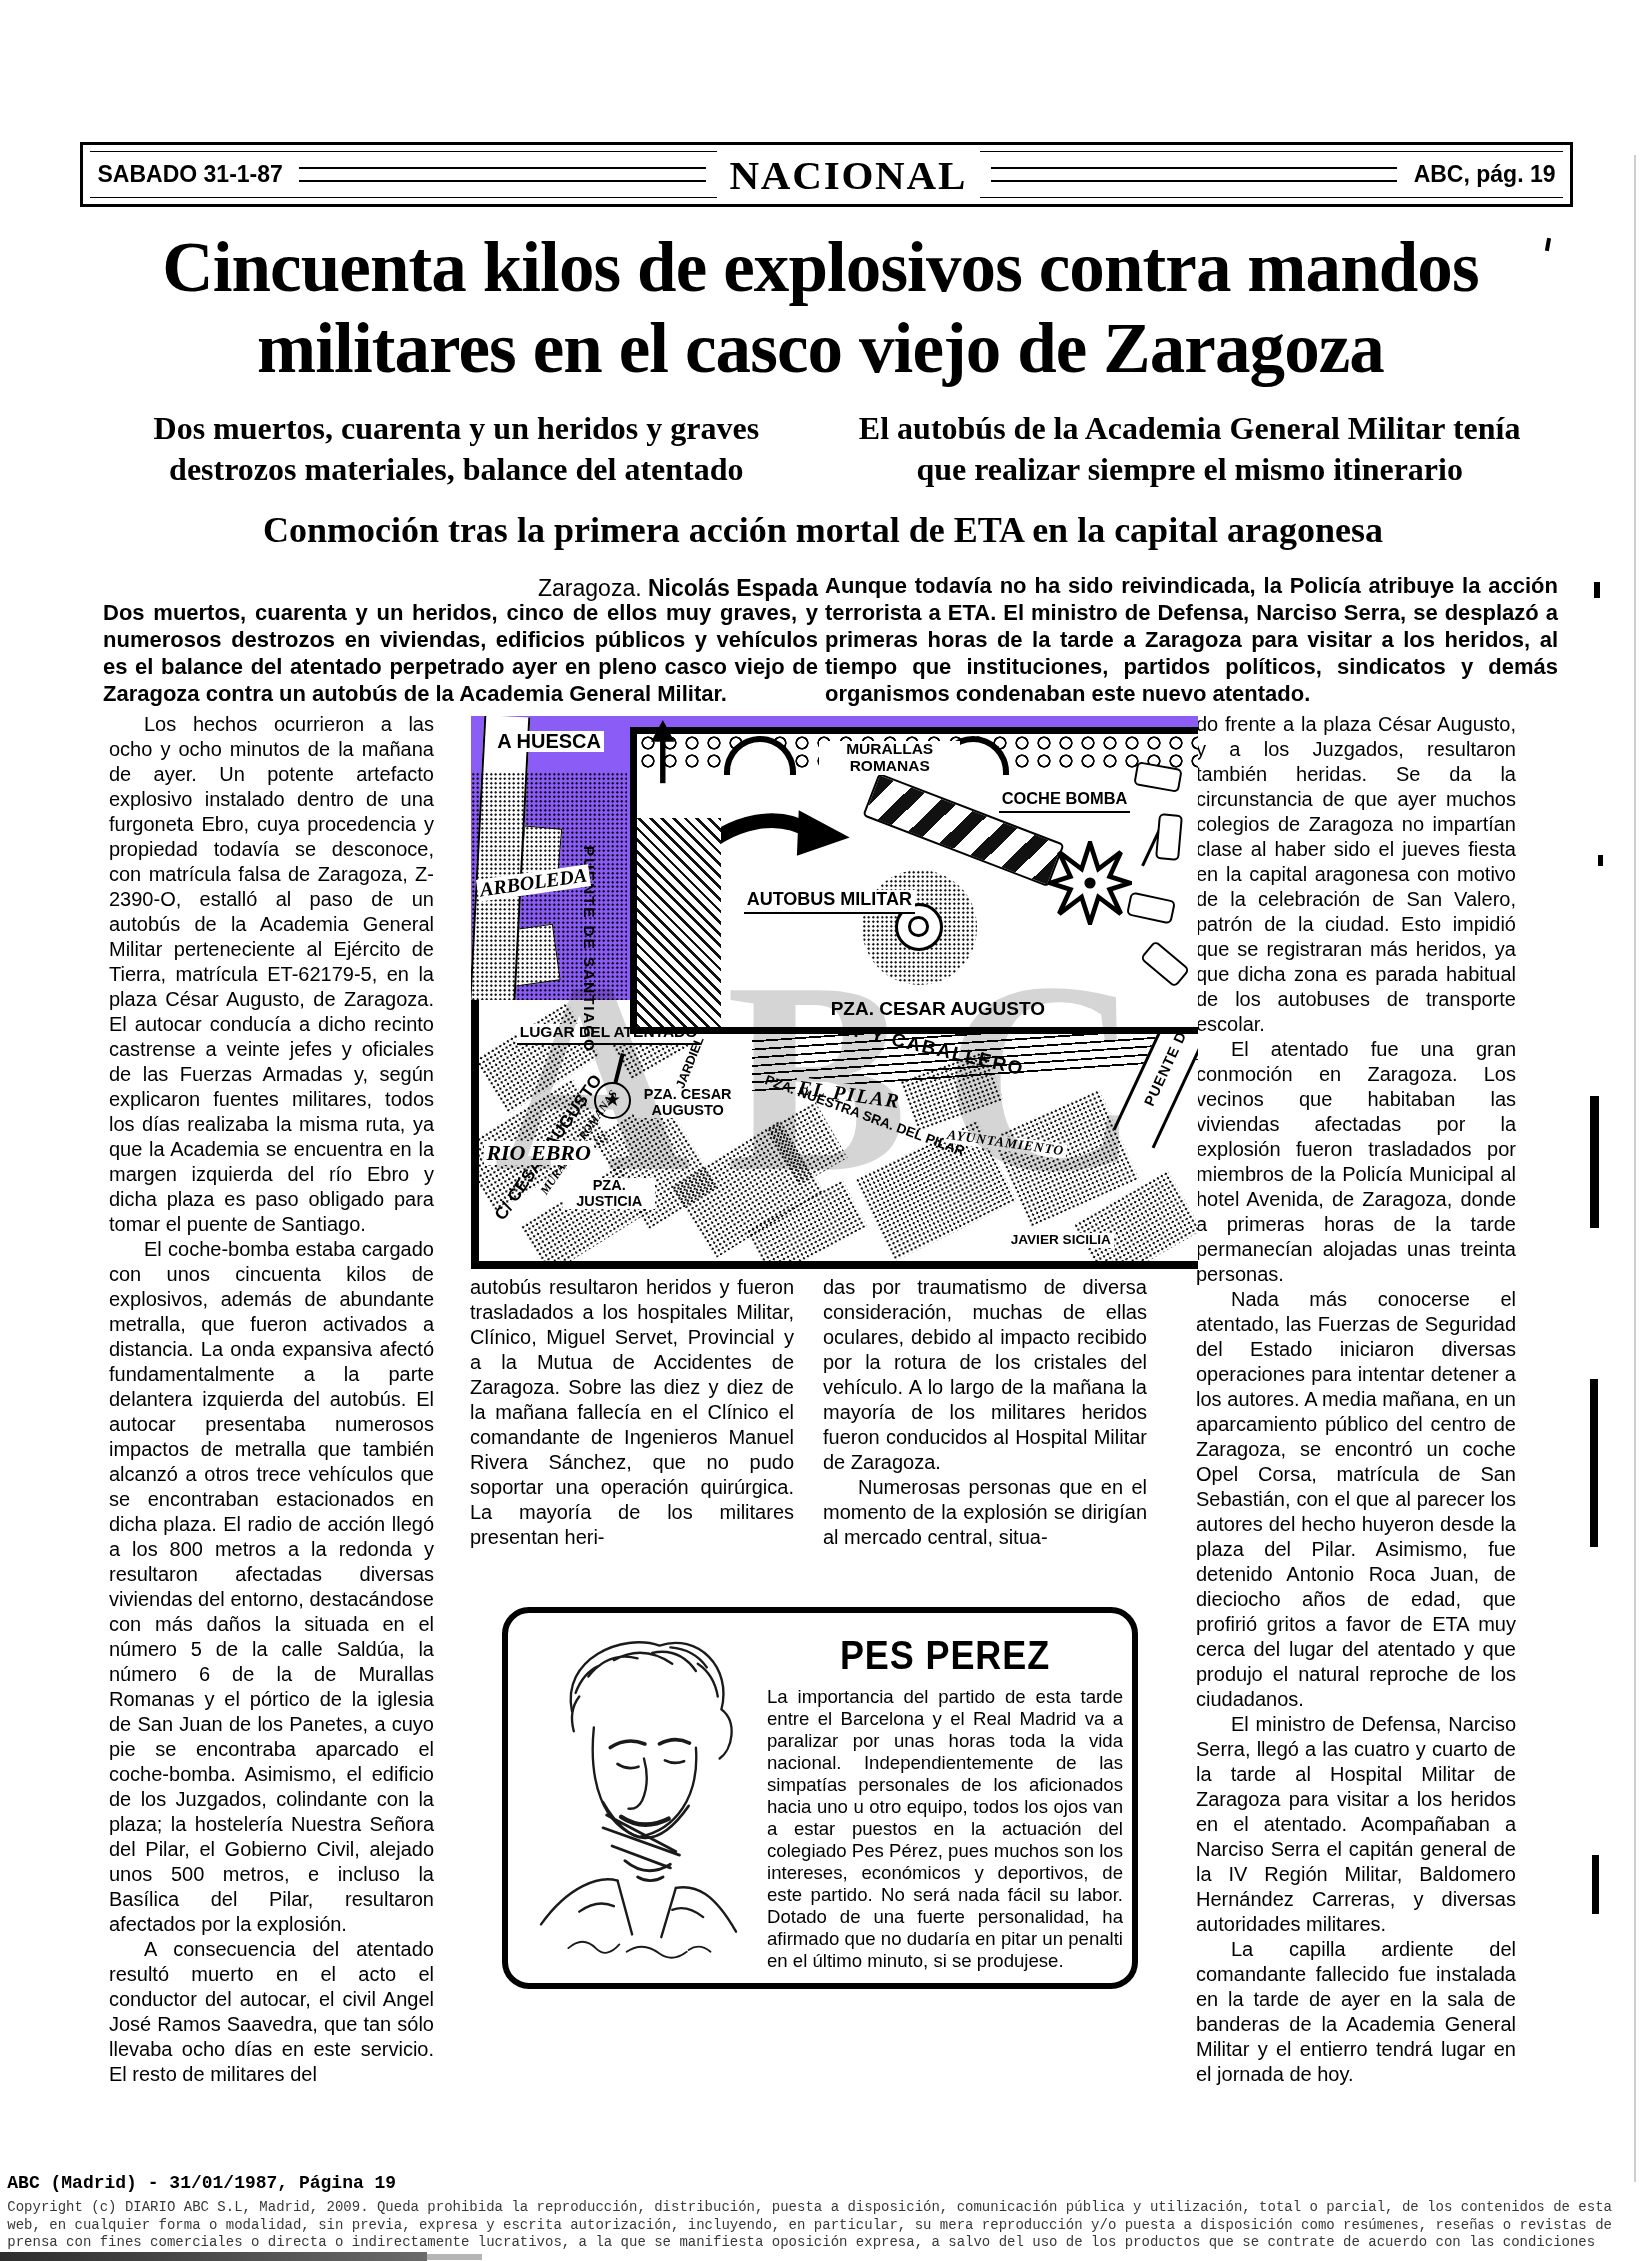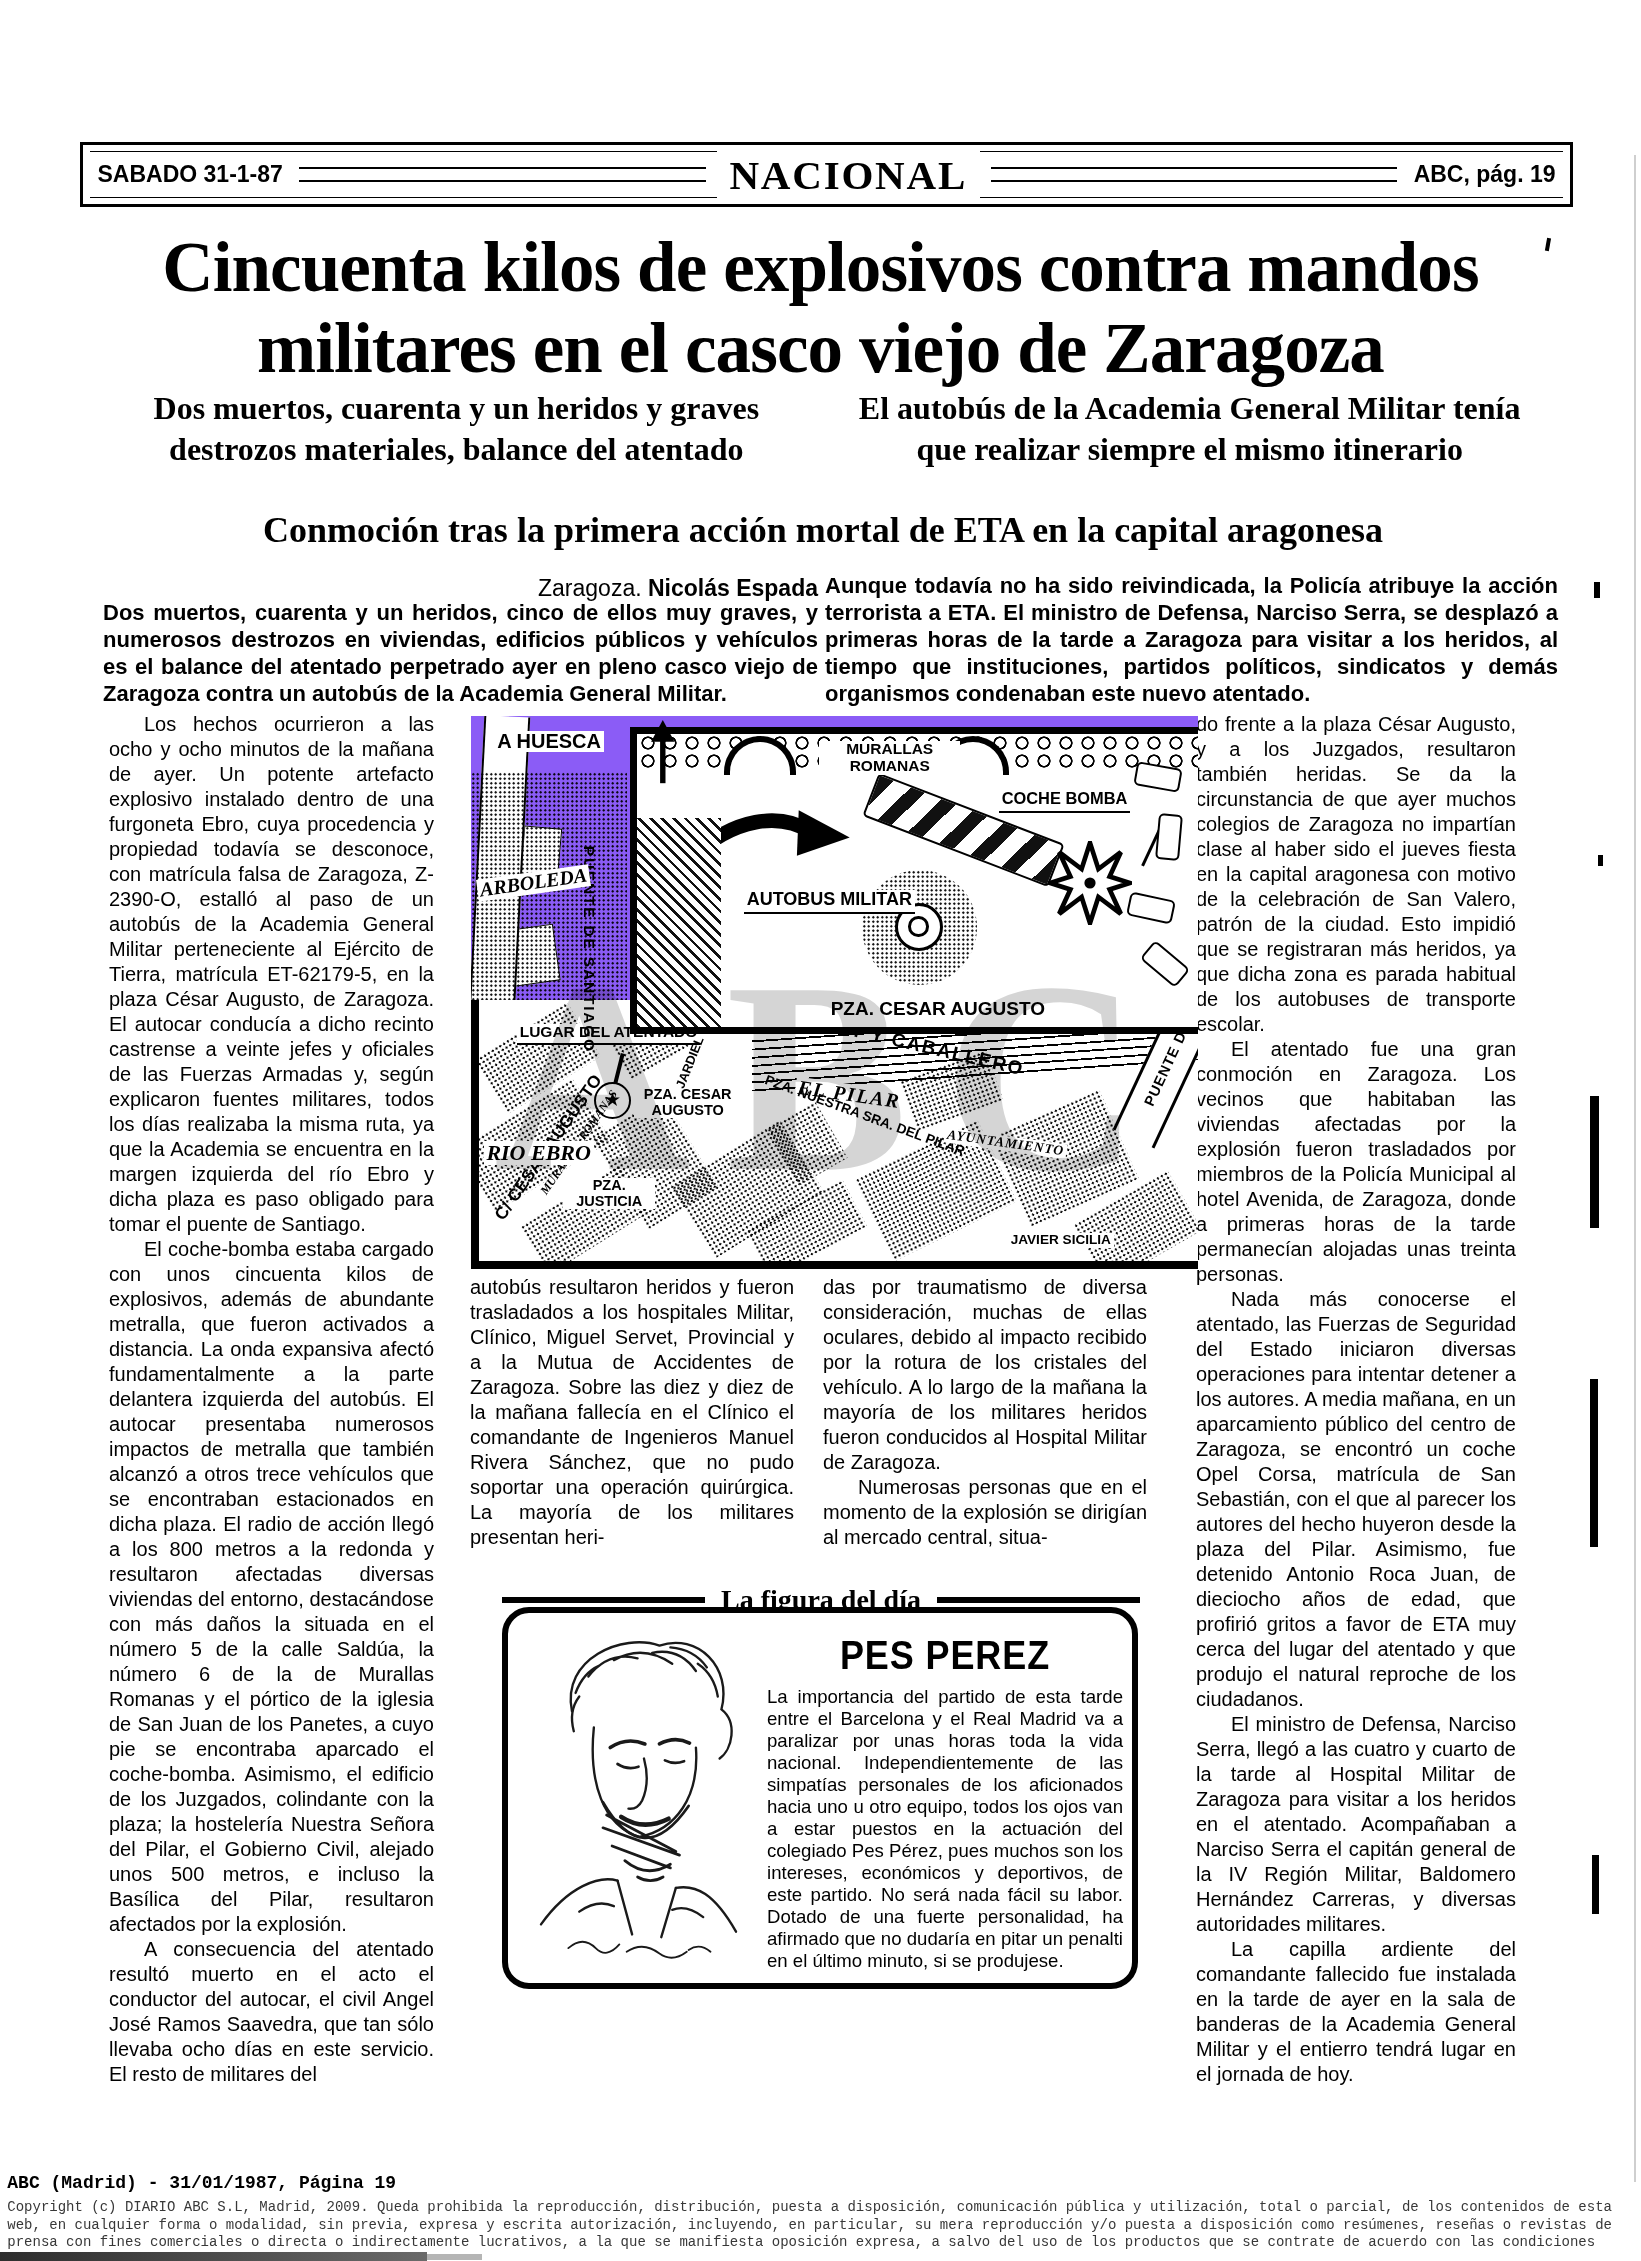--- a/index.html
+++ b/index.html
@@ -13,21 +13,21 @@
   .masthead::after{content:"";position:absolute;left:7.3px;right:7.3px;bottom:6.4px;border-top:1.8px solid #000}
   .mast-inner{position:absolute;left:9px;right:9px;top:0;bottom:0;display:flex;align-items:center;gap:11px}
   .rule2{flex:1;height:11px;border-top:2.7px solid #000;border-bottom:2.7px solid #000}
   .mast-date,.mast-page{font-weight:700;font-size:23px;background:#fff;padding:0 5.5px;z-index:2;white-space:nowrap}
   .mast-section{font-family:"Liberation Serif",serif;font-weight:700;font-size:41px;
                 letter-spacing:1.8px;background:#fff;padding:0 12.7px;z-index:2;white-space:nowrap}
 
   
   .headline{position:absolute;left:86px;top:227px;width:1469px;text-align:center;
             font-family:"Liberation Serif",serif;font-weight:700;font-size:71px;line-height:81px;letter-spacing:-0.9px}
-  .subdeck{position:absolute;left:91px;top:388px;width:1464px;display:flex;align-items:flex-start}
+  .subdeck{position:absolute;left:91px;top:408px;width:1464px;display:flex;align-items:flex-start}
   .subdeck .cell{flex:1;text-align:center;font-family:"Liberation Serif",serif;font-weight:700;
                  font-size:32px;line-height:41px;padding:0 12.7px}
   .subdeck .vr{width:2.7px;background:#000;margin:5.5px 0}
   .deck{position:absolute;left:91px;top:509px;width:1464px;text-align:center;
         font-family:"Liberation Serif",serif;font-weight:700;font-size:36px}
 
   .byline{position:absolute;left:103px;top:575px;width:715px;text-align:right;font-size:23px}
   .byline .author{font-weight:700}
 
   .lead{position:absolute;font-weight:700;font-size:22px;line-height:27px;text-align:justify}
@@ -248,25 +248,20 @@
       <div class="map-label" style="left:247px;top:25.5px;font-size:19px;letter-spacing:1.8px;transform:rotate(13deg);background:transparent">ECHEGARAY Y CABALLERO</div>
       <div class="map-label ital" style="left:316px;top:84px;font-size:20px;letter-spacing:1.8px;transform:rotate(8deg)">EL PILAR</div>
       <div class="map-label" style="left:265px;top:109px;width:236px;font-size:13.6px;transform:rotate(20deg);background:transparent;white-space:normal;text-align:center">PZA. NUESTRA SRA. DEL PILAR</div>
       <div class="map-label ital" style="left:465px;top:136px;font-size:13.6px;letter-spacing:0.9px;transform:rotate(8deg)">AYUNTAMIENTO</div>
       <div class="map-label" style="left:529px;top:233px;font-size:13.6px">JAVIER SICILIA</div>
     </div>
 
     <div class="wm">ABC</div>
   </div>
 
-  <div class="fig-kicker">
-    <span class="bar"></span>
-    <span class="txt">La figura del día</span>
-    <span class="bar"></span>
-  </div>
   <div class="figbox">
     <svg class="portrait" width="247" height="360" viewBox="0 0 270 395">
       <g fill="none" stroke="#1a1a1a" stroke-width="2.6" stroke-linecap="round">
         <path d="M62 100 C50 42 118 14 158 28 C200 14 238 52 226 98 C244 112 238 142 224 152"></path>
         <path d="M80 62 q22 -28 54 -20 M108 44 q32 -18 64 4 M150 36 q30 -6 48 20 M70 84 q-12 16 -6 38 M92 50 q-18 8 -26 30 M170 30 q26 2 40 22 M200 48 q18 12 22 36"></path>
         <path d="M86 118 C80 178 96 226 136 238 C176 230 202 194 198 140"></path>
         <path d="M104 140 q18 -12 38 -4 M158 136 q17 -9 33 -1" stroke-width="4"></path>
         <path d="M112 158 q11 7 23 3 M164 154 q10 5 21 1" stroke-width="3"></path>
         <path d="M141 152 q7 26 -2 46 q-5 10 -15 9"></path>
         <path d="M116 216 q24 16 52 2" stroke-width="5"></path>

